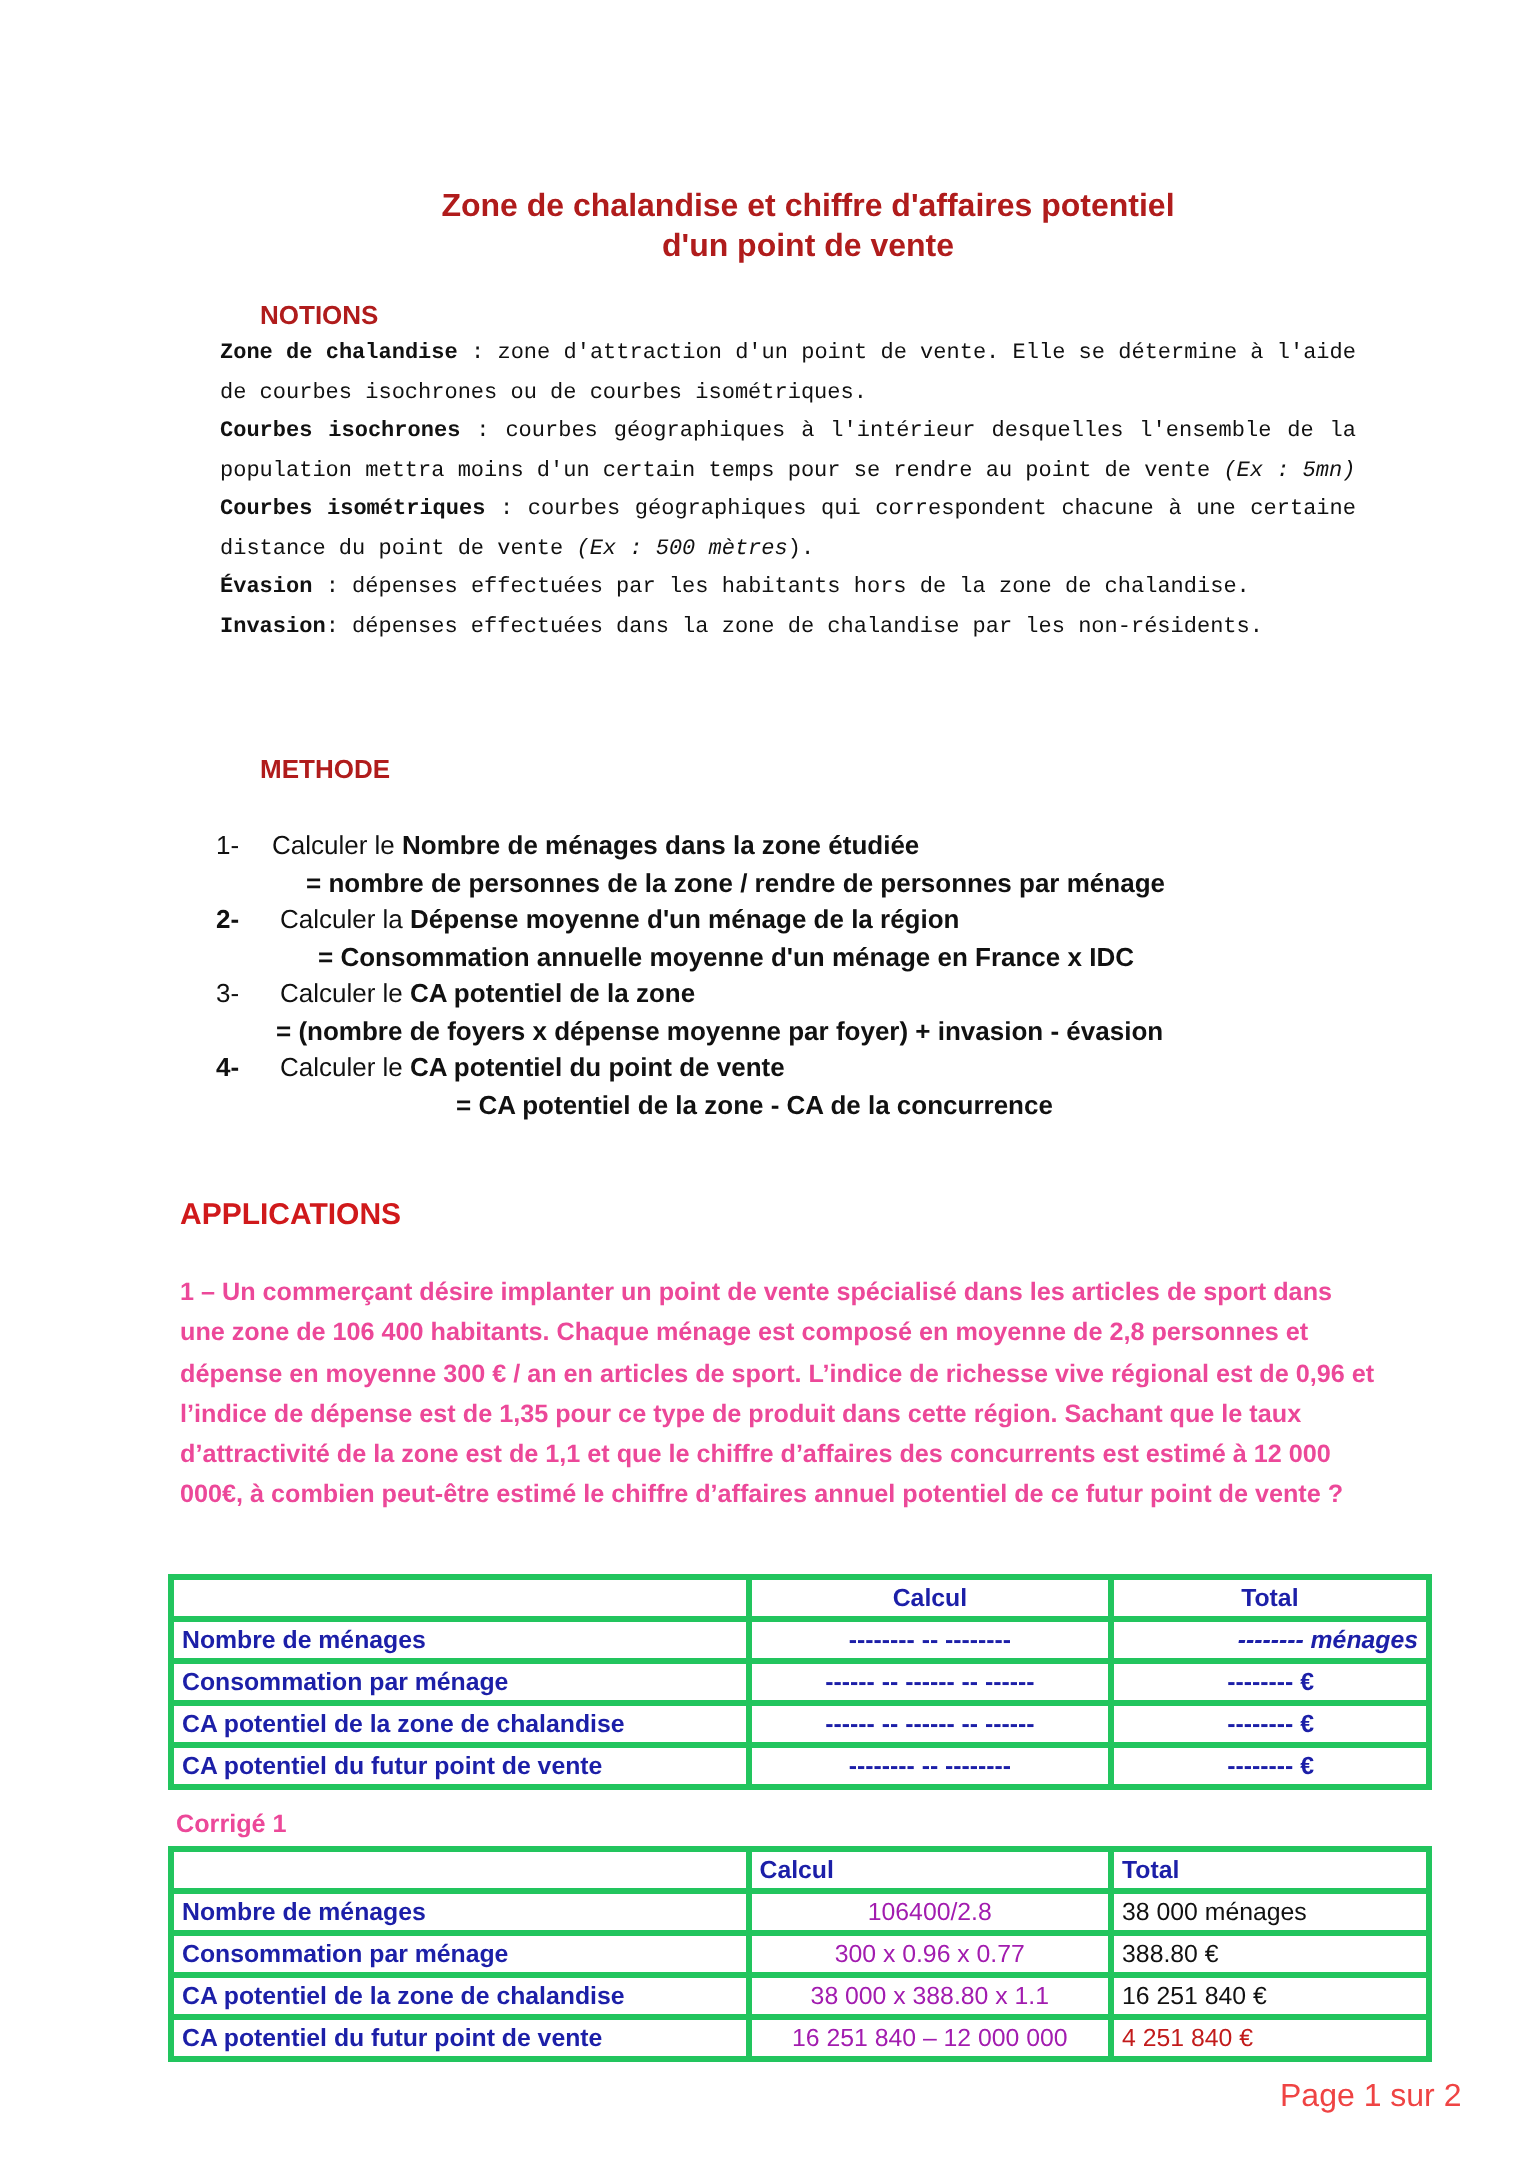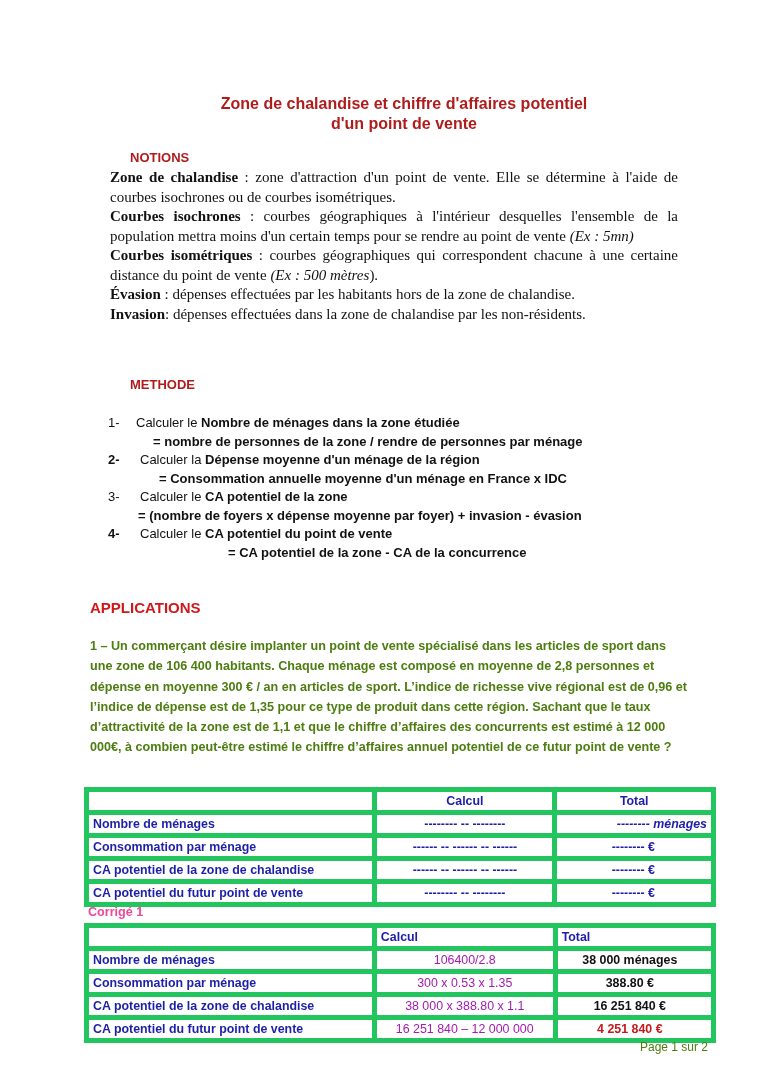--- a/index.html
+++ b/index.html
@@ -6,44 +6,44 @@
   body { width: 768px; height: 1086px; position: relative; overflow: hidden;
          font-family: "Liberation Sans", sans-serif; color: #111; }
   .page { position: absolute; left: 0; top: 16px; width: 768px; height: 786px; margin-left: 20px; }
   .title { position: absolute; left: 0; width: 768px; text-align: center;
            color: #b01c1c; font-weight: bold; font-size: 16px; line-height: 20px; }
   .title1 { top: 78px; }
   .title2 { top: 98px; }
   .sec-head { position: absolute; color: #b01c1c; font-weight: bold; font-size: 13px;
               font-family: "Liberation Sans", sans-serif; }
   .notions-block { position: absolute; left: 90px; top: 152px; width: 568px;
-                   font-size: 15px; line-height: 19.5px; text-align: justify;
-                   font-family: Liberation Serif, serif; }
+                   font-size: 11px; line-height: 19.5px; text-align: justify;
+                   font-family: Liberation Mono, monospace; }
   .notions-block p { margin: 0; }
   .notions-block b { font-weight: bold; }
   .method { position: absolute; left: 88px; top: 398px; width: 560px; font-size: 13px; line-height: 18.5px; }
   .mrow { position: relative; height: 18.5px; white-space: nowrap; }
   .mnum { position: absolute; left: 0; }
   .mtext { position: absolute; }
   .formula { font-weight: bold; position: absolute; }
   .apps-title { position: absolute; left: 70px; top: 583px; color: #d0191b; font-weight: bold; font-size: 15px; }
-  .problem { position: absolute; left: 70px; top: 620px; width: 600px; color: #4d7c0f; font-weight: bold;
+  .problem { position: absolute; left: 70px; top: 620px; width: 600px; color: #ec4899; font-weight: bold;
              font-size: 12.6px; line-height: 20.3px; }
   table { border-collapse: collapse; position: absolute; font-size: 12.4px; }
-  td { border: 5px solid #22c55e; padding: 0 4px; height: 18px; line-height: 18px; white-space: nowrap; }
+  td { border: 3px solid #22c55e; padding: 0 4px; height: 18px; line-height: 18px; white-space: nowrap; }
   .t1 { left: 64px; top: 771px; width: 632px; }
   .t2 { left: 64px; top: 907px; width: 632px; }
   .lbl { color: #1c1fa8; font-weight: bold; text-align: left; }
   .hdr { color: #1c1fa8; font-weight: bold; }
   .blank { color: #1c1fa8; font-weight: bold; text-align: center; }
   .calc { color: #a21caf; text-align: center; }
-  .tot { color: #111; font-weight: bold; text-align: center; padding-right: 13px; }
+  .tot { color: #111; font-weight: normal; text-align: left; padding-right: 13px; }
   .tot-red { color: #c21b1b; }
   .corrige-label { position: absolute; left: 68px; top: 889px; color: #ec4899; font-weight: bold; font-size: 12.6px; }
-  .footer { position: absolute; left: 620px; top: 1024px; font-size: 12px; color: #4d7c0f; }
+  .footer { position: absolute; left: 620px; top: 1024px; font-size: 16px; color: #ef4444; }
 </style>
 </head>
 <body>
 
 <div class="page">
 
   <div class="title title1">Zone de chalandise et chiffre d'affaires  potentiel</div>
   <div class="title title2">d'un point de vente</div>
 
   <div class="sec-head" style="left:110px; top:134px;">NOTIONS</div>
@@ -142,21 +142,21 @@
       <td class="hdr">Calcul</td>
       <td class="hdr">Total</td>
     </tr>
     <tr>
       <td class="lbl">Nombre de ménages</td>
       <td class="calc">106400/2.8</td>
       <td class="tot">38 000 ménages</td>
     </tr>
     <tr>
       <td class="lbl">Consommation par ménage</td>
-      <td class="calc">300 x 0.53 x 1.35</td>
+      <td class="calc">300 x 0.96 x 0.77</td>
       <td class="tot">388.80 €</td>
     </tr>
     <tr>
       <td class="lbl">CA potentiel de la zone de chalandise</td>
       <td class="calc">38 000 x 388.80 x 1.1</td>
       <td class="tot">16 251 840 €</td>
     </tr>
     <tr>
       <td class="lbl">CA potentiel du futur point de vente</td>
       <td class="calc">16 251 840 – 12 000 000</td>

